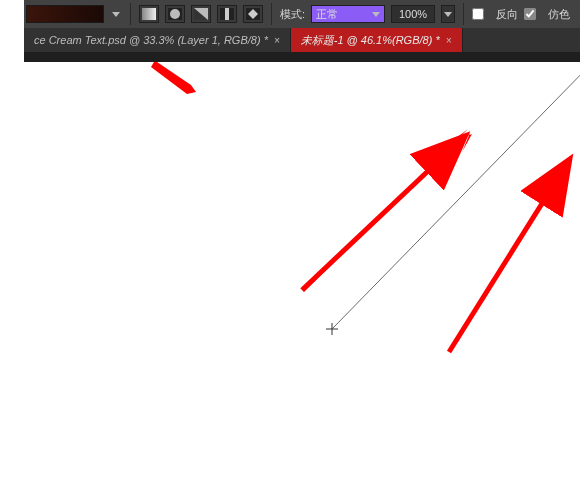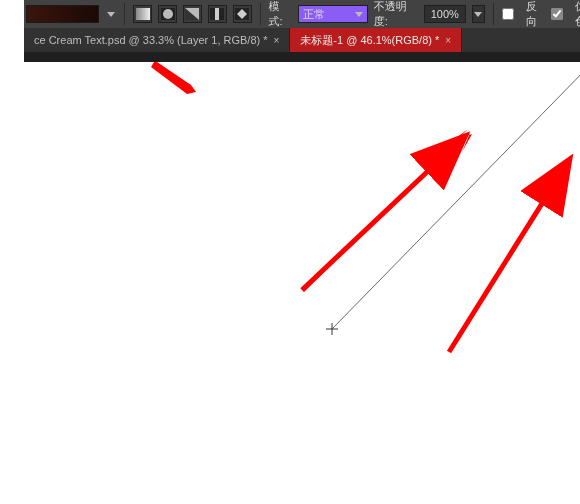--- a/index.html
+++ b/index.html
@@ -91,20 +91,21 @@
   .tab {
     height:24px;
     padding: 0 10px;
     display:flex; align-items:center;
     color:#bdbdbd;
     background:#323232;
     border-right:1px solid #222;
     gap:6px;
     cursor:pointer;
     font-size:11px;
+    font-style:italic;
   }
   .tab.active { background:#b91c1c; color:#e8e8e8; }
   .tab-close { color:#bdbdbd; font-size:10px; }
 
   .canvas-strip {
     position:absolute; left:0; top:52px;
     width:570px; height:10px;
     background:#1f1f1f;
   }
   .canvas-area {
@@ -171,21 +172,20 @@
     <div class="divider"></div>
 
     <span class="lbl">模式:</span>
     <div class="mode-select">
       <span>正常</span>
       <svg width="8" height="5">
           <polygon points="0,0 8,0 4,5" fill="#bbb"></polygon>
         </svg>
     </div>
 
-    <span class="lbl">不透明度:</span>
     <div class="opacity-box">
       <span>100%</span>
     </div>
     <div class="drop-btn">
       <svg width="8" height="5">
           <polygon points="0,0 8,0 4,5" fill="#bbb"></polygon>
         </svg>
     </div>
 
     <div class="divider"></div>

